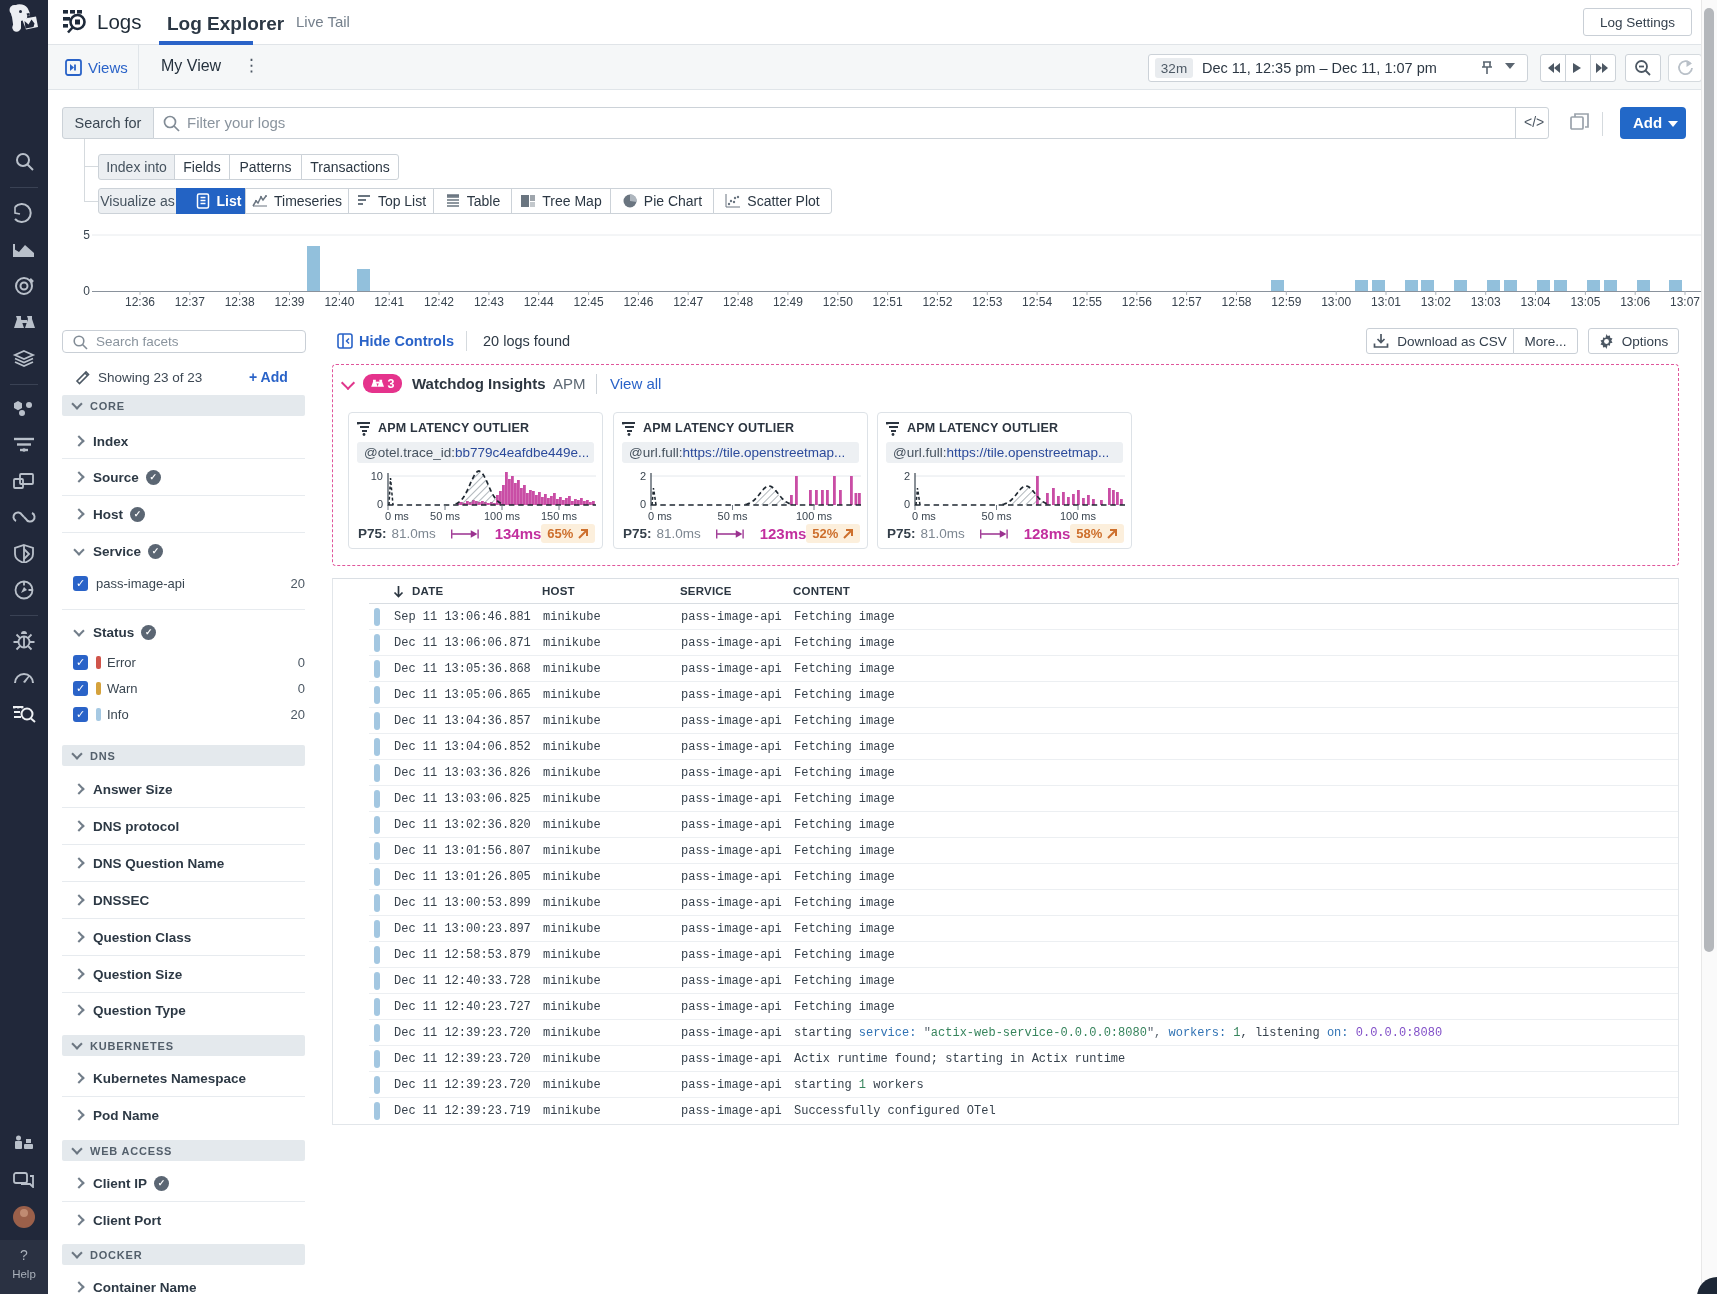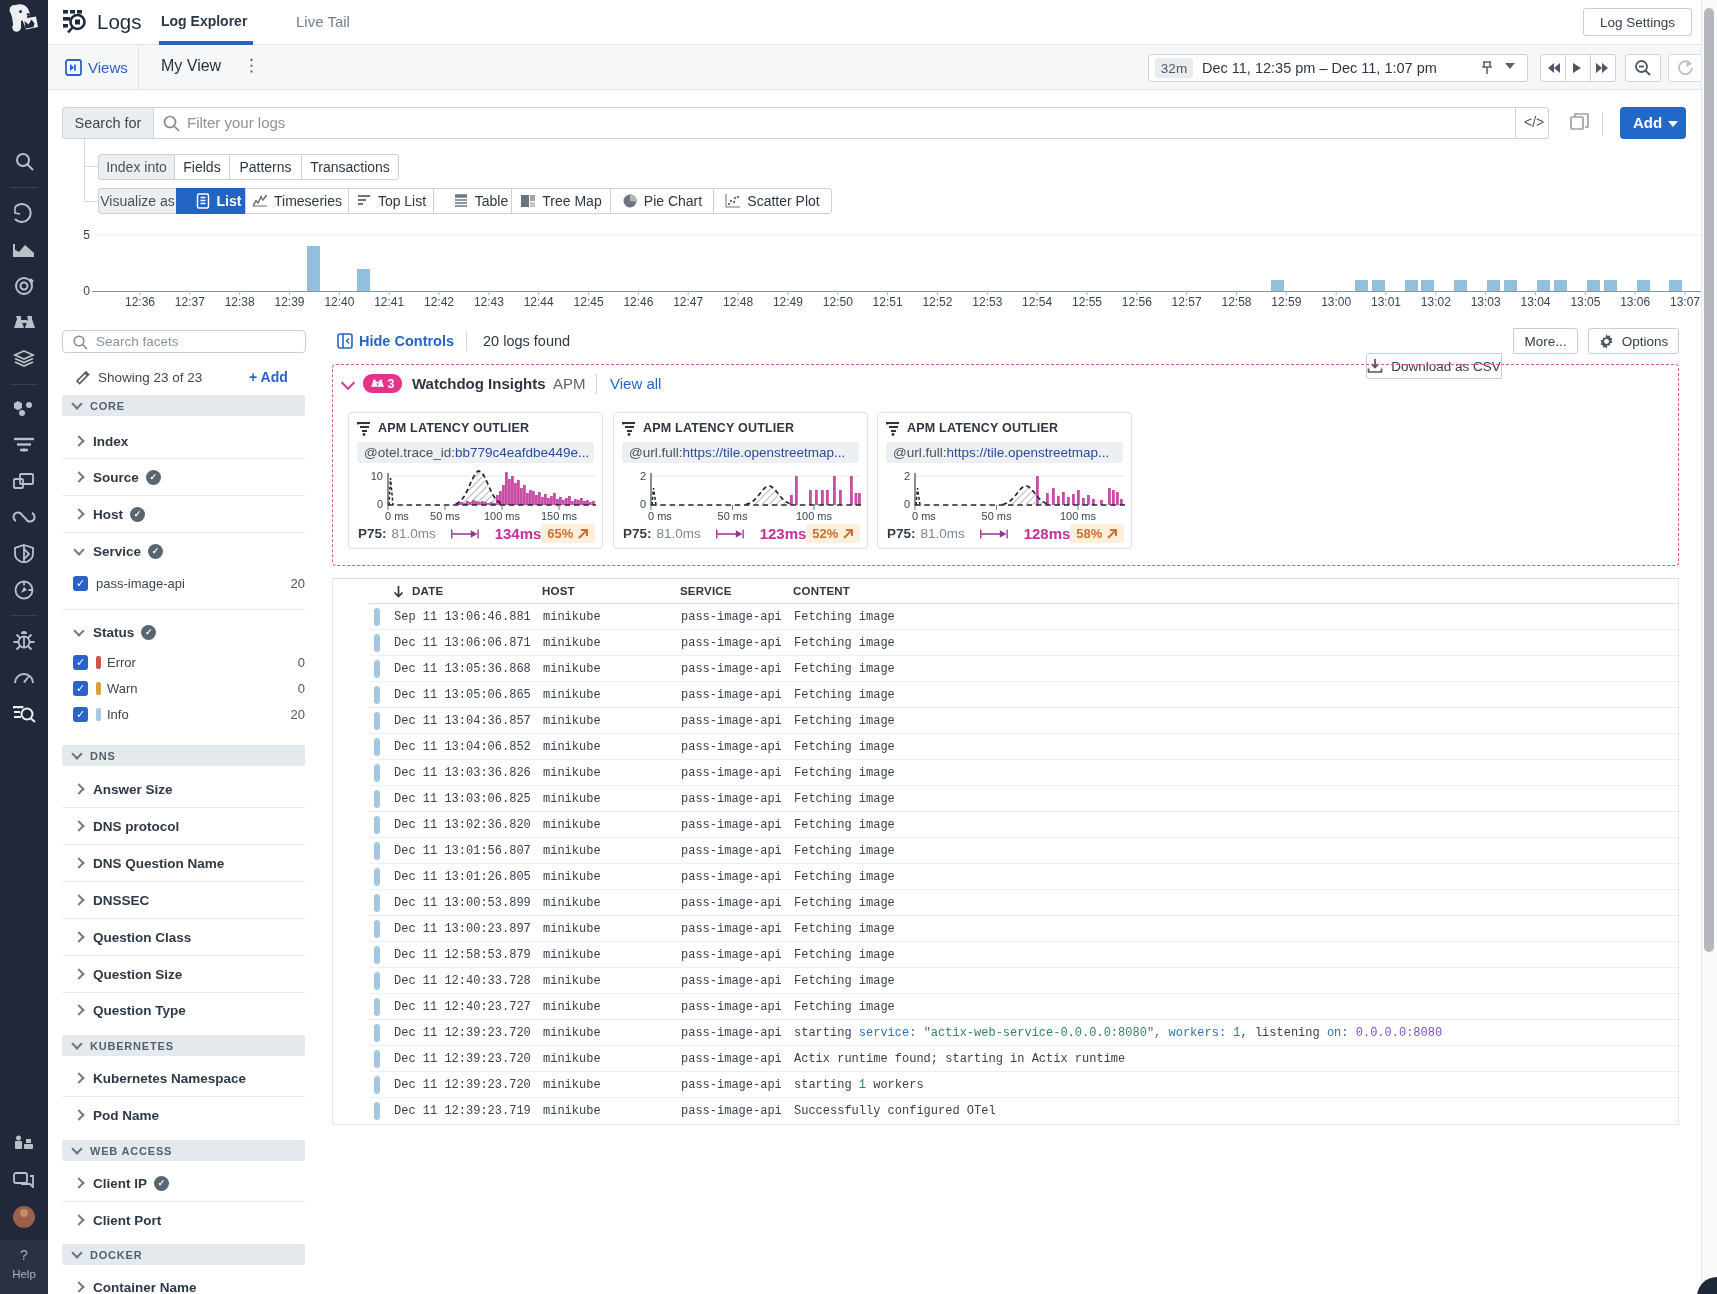--- a/index.html
+++ b/index.html
@@ -207,21 +207,21 @@
       <rect x="1" y="8" width="7" height="3.6"></rect>
       <rect x="1" y="15" width="5" height="3.6"></rect>
       <rect x="13" y="10.5" width="5" height="5"></rect>
     </g>
     <g fill="none" stroke="#1e2a3a" stroke-width="2.6">
       <circle cx="15.5" cy="13" r="7"></circle>
       <path d="M10.5 18.5 L6 23.5"></path>
     </g>
   </svg>
 <div class="abs" style="left:97px;top:10px;font-size:20.5px;color:#1e2a36;">Logs</div>
-<div class="abs" style="left:161px;top:13px;font-size:14px;color:#2c3845;font-weight:bold;">Log Explorer</div>
+<div class="abs" style="left:167px;top:13px;font-size:19px;color:#2c3845;font-weight:bold;">Log Explorer</div>
 <div class="abs" style="left:159px;top:41px;width:94px;height:4px;background:#2a63c8;"></div>
 <div class="abs" style="left:296px;top:13px;font-size:15px;color:#75808c;">Live Tail</div>
 <div class="btn abs" style="left:1583px;top:8px;width:109px;height:28px;font-size:13.5px;">Log Settings</div>
 <div id="viewsbar"></div>
 <svg class="abs" style="left:65px;top:59px" width="17" height="17" viewBox="0 0 17 17">
     <rect x="1" y="1" width="15" height="15" rx="2" fill="none" stroke="#2a63c8" stroke-width="1.8"></rect>
     <path d="M5 5 l4 3.5 -4 3.5z" fill="#2a63c8"></path>
     <path d="M10 5.5 v6" stroke="#2a63c8" stroke-width="1.8"></path>
   </svg>
 <div class="abs blue" style="left:88px;top:59px;font-size:15px;">Views</div>
@@ -305,21 +305,21 @@
         <circle cx="4" cy="8" r="1"></circle>
         <circle cx="9" cy="4" r="1"></circle>
         <circle cx="14" cy="3" r="1"></circle>
       </g>
     </svg>Timeseries</div>
 <div class="seg abs" style="left:348px;top:188px;width:86px;height:26px;justify-content:center;gap:6px;"><svg width="16" height="16" viewBox="0 0 16 16">
       <g stroke="#6a7580" stroke-width="1.8" fill="none">
         <path d="M2 3 h12 M2 7 h8 M2 11 h5"></path>
       </g>
     </svg>Top List</div>
-<div class="seg abs" style="left:433px;top:188px;width:95px;height:26px;justify-content:center;gap:6px;"><svg width="16" height="16" viewBox="0 0 16 16">
+<div class="seg abs" style="left:433px;top:188px;width:79px;height:26px;justify-content:center;gap:6px;"><svg width="16" height="16" viewBox="0 0 16 16">
       <g stroke="#6a7580" stroke-width="1.5" fill="none">
         <path d="M2 4 h12 M2 7 h12 M2 10 h12 M2 13 h12"></path>
         <path d="M2 2.5 h12" stroke-width="2.5"></path>
       </g>
     </svg>Table</div>
 <div class="seg abs" style="left:511px;top:188px;width:100px;height:26px;justify-content:center;gap:6px;"><svg width="16" height="16" viewBox="0 0 16 16">
       <g fill="#6a7580">
         <rect x="1" y="2" width="8" height="12"></rect>
         <rect x="10" y="2" width="5" height="6" opacity=".65"></rect>
         <rect x="10" y="9" width="5" height="5" opacity=".4"></rect>
@@ -482,21 +482,21 @@
 <svg class="abs" style="left:337px;top:333px" width="16" height="16" viewBox="0 0 16 16">
     <g fill="none" stroke="#2a63c8" stroke-width="1.6">
       <rect x="1" y="1" width="14" height="14" rx="2"></rect>
       <path d="M6 1 v14"></path>
       <path d="M12 5.5 l-2.5 2.5 2.5 2.5" stroke-width="1.5"></path>
     </g>
   </svg>
 <div class="abs blue" style="left:359px;top:333px;font-size:14.5px;font-weight:bold;">Hide Controls</div>
 <div class="abs" style="left:466px;top:331px;width:1px;height:20px;background:#d5dade;"></div>
 <div class="abs" style="left:483px;top:333px;font-size:14.5px;color:#2d3945;">20 logs found</div>
-<div class="btn abs" style="left:1366px;top:328px;width:136px;height:26px;border-radius:3px 0 0 3px;gap:8px;margin-top:25px;"><svg width="16" height="16" viewBox="0 0 16 16">
+<div class="btn abs" style="left:1366px;top:328px;width:148px;height:26px;border-radius:3px 0 0 3px;gap:8px;"><svg width="16" height="16" viewBox="0 0 16 16">
       <g fill="none" stroke="#4c5763" stroke-width="1.7">
         <path d="M8 1 v8 M4.5 6 L8 9.5 11.5 6"></path>
         <path d="M1.5 10.5 v3.5 h13 v-3.5"></path>
       </g>
     </svg>Download as CSV</div>
 <div class="btn abs" style="left:1513px;top:328px;width:65px;height:26px;border-radius:0 3px 3px 0;">More...</div>
 <div class="btn abs" style="left:1588px;top:328px;width:91px;height:26px;gap:8px;"><svg width="15" height="15" viewBox="0 0 16 16">
       <path d="M8 0 l1.2 2.2 2.5-.6 .2 2.5 2.5 .7 -1.3 2.2 1.3 2.2 -2.5 .7 -.2 2.5 -2.5 -.6 L8 16 l-1.2-2.2 -2.5 .6 -.2-2.5 -2.5-.7 1.3-2.2 L1.6 6.8 l2.5-.7 .2-2.5 2.5 .6z" fill="#4c5763"></path>
       <circle cx="8" cy="8" r="2.6" fill="#fff"></circle>
     </svg>Options</div>

